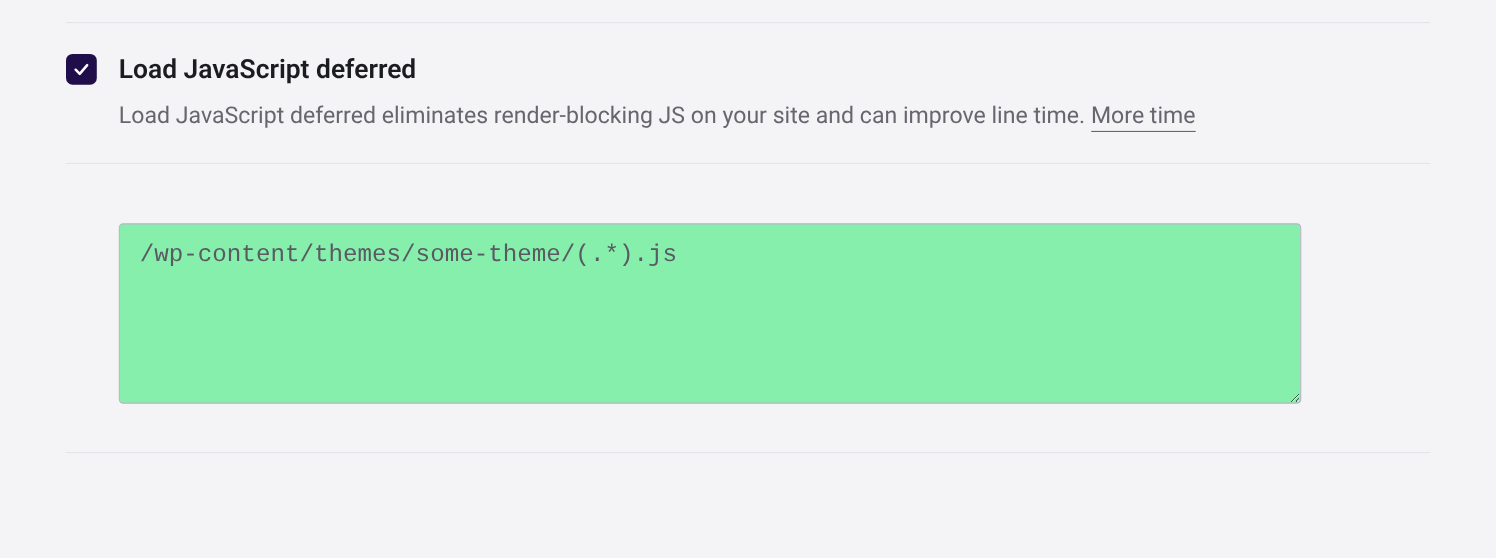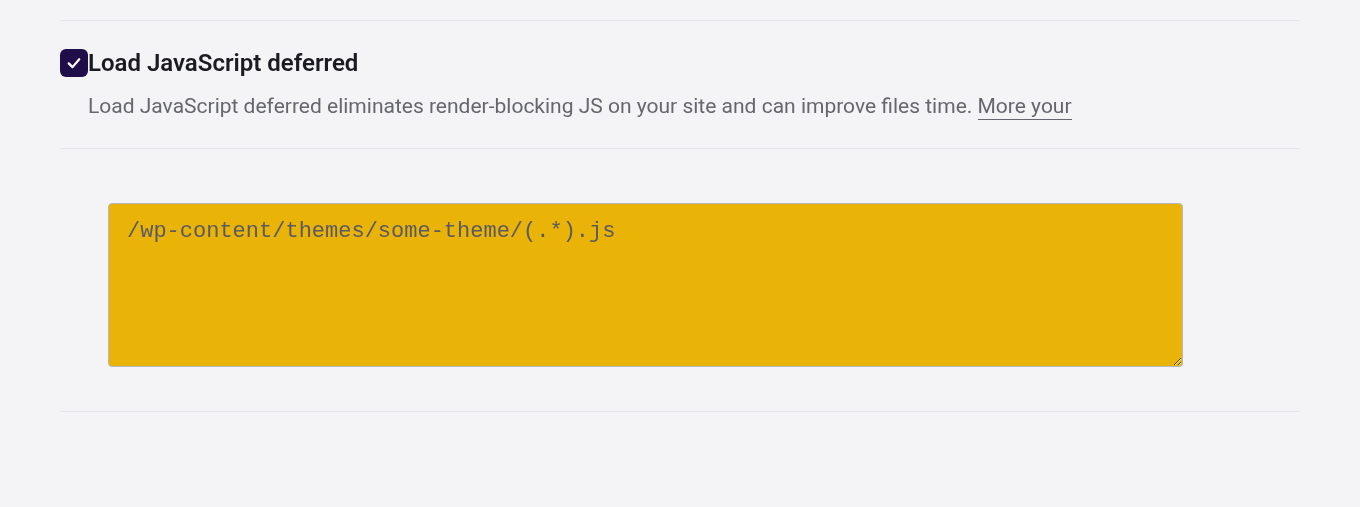--- a/index.html
+++ b/index.html
@@ -22,20 +22,21 @@
     border-top: 1px solid #e3e3e8;
     margin: 0;
   }
   .rule.top    { margin-top: 20px; }
   .rule.middle { margin-top: 28px; margin-bottom: 32px; }
   .rule.bottom { margin-top: 40px; }
 
   .row-checkbox {
     display: flex;
     align-items: flex-start;
+    gap: 20px;
     margin-top: 28px;
   }
   .checkbox-wrap { flex: 0 0 auto; }
   .checkbox {
     width: 28px;
     height: 28px;
     border-radius: 6px;
     background: #1f0e4a;
     display: flex;
     align-items: center;
@@ -85,21 +86,21 @@
     box-sizing: border-box;
     width: 1075px;
     max-width: 100%;
     height: 164px;
     margin-top: 22px;
     padding: 14px 18px;
     font-family: ui-monospace, SFMono-Regular, Menlo, Consolas, "Liberation Mono", monospace;
     font-size: 22px;
     line-height: 1.3;
     color: #5a5a63;
-    background: #eab308;
+    background: #86efac;
     border: 1px solid #b7b7c2;
     border-radius: 4px;
     resize: both;
     outline: none;
   }
 </style>
 </head>
 <body>
 
 <div class="panel">
@@ -110,21 +111,21 @@
     <div class="checkbox-wrap">
       <div class="checkbox">
         <svg viewBox="0 0 24 24">
           <path d="M5 12.5 L10 17.5 L19 7" stroke="#ffffff" stroke-width="3" fill="none" stroke-linecap="round" stroke-linejoin="round"></path>
         </svg>
       </div>
     </div>
     <div class="option-text">
       <div class="option-title">Load JavaScript deferred</div>
       <div class="option-desc">
-        <span>Load JavaScript deferred eliminates render-blocking JS on your site and can improve files time. </span><a class="more-link">More your</a>
+        <span>Load JavaScript deferred eliminates render-blocking JS on your site and can improve line time. </span><a class="more-link">More time</a>
       </div>
     </div>
   </div>
 
   <hr class="rule middle">
 
   <div class="section-indent">
     <textarea class="exclude-textarea" spellcheck="false" style="">/wp-content/themes/some-theme/(.*).js</textarea>
   </div>
 

